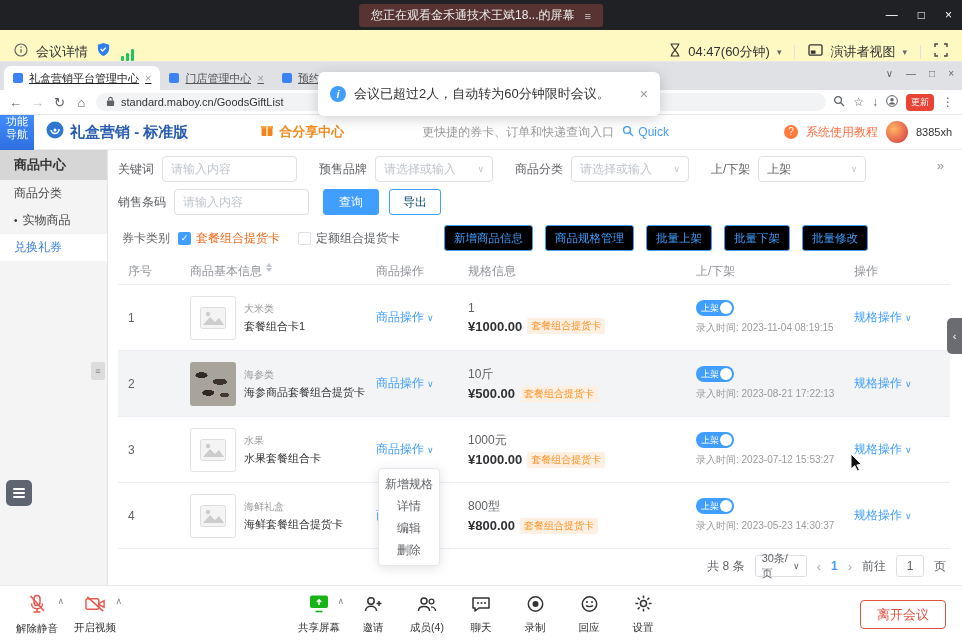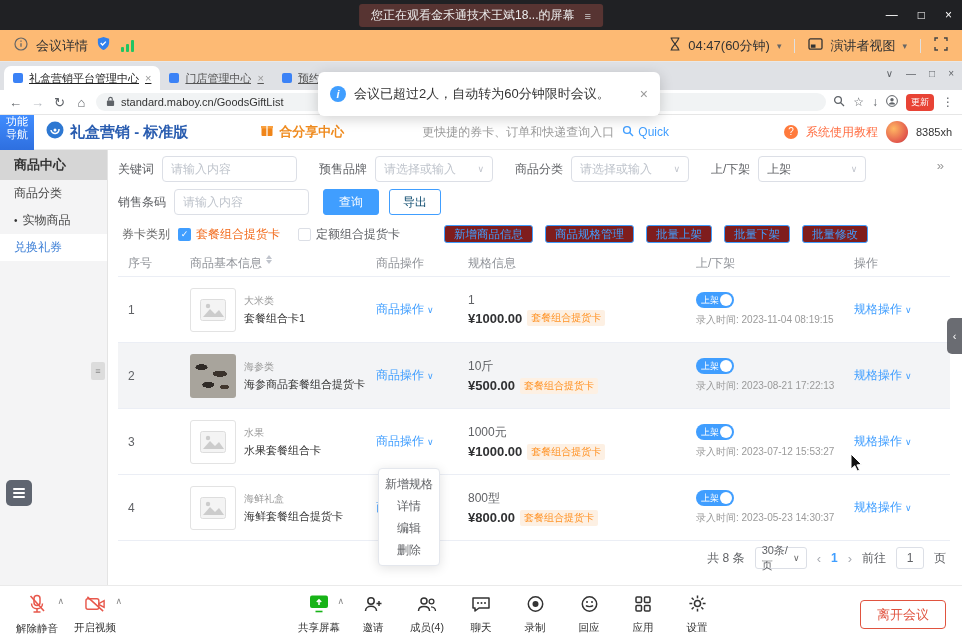--- a/index.html
+++ b/index.html
@@ -8,22 +8,22 @@
 
   
   .titlebar { position:absolute; top:0; left:0; width:962px; height:30px; background:#202124; }
   .title-pill { position:absolute; left:50%; top:4px; transform:translateX(-50%); background:#573432; color:#eee;
     font-size:12px; padding:3px 12px; border-radius:3px; display:flex; align-items:center; gap:10px; white-space:nowrap; }
   .pill-menu { color:#ccc; font-size:11px; }
   .win-controls { position:absolute; right:10px; top:0; height:30px; display:flex; align-items:center; gap:20px; color:#fff; font-size:12px; }
   .winbtn { cursor:default; }
 
   
-  .mtoolbar { position:absolute; top:30px; left:0; width:962px; height:32px; background:#fdba74; border-bottom:1px solid #e8e8e8;
-    display:flex; align-items:center; padding:0 14px; gap:8px; }
+  .mtoolbar { position:absolute; top:30px; left:0; width:962px; height:32px; background:#fef9c3; border-bottom:1px solid #e8e8e8;
+    display:flex; align-items:flex-end; padding:0 14px; gap:8px; }
   .mt-label { font-size:13px; color:#333; }
   .signal { display:flex; align-items:flex-end; gap:2px; height:12px; margin-left:2px; }
   .signal i { display:block; width:3px; background:#21c462; border-radius:1px; }
   .signal i:nth-child(1){height:5px;} .signal i:nth-child(2){height:8px;} .signal i:nth-child(3){height:12px;}
   .mt-right { margin-left:auto; display:flex; align-items:center; gap:7px; }
   .caret { font-size:9px; color:#666; }
   .vsep { width:1px; height:14px; background:#e0e0e0; margin:0 6px; }
 
   
   .browser { position:absolute; top:62px; left:0; width:962px; height:523px; display:flex; flex-direction:column; }
@@ -87,21 +87,21 @@
 
   .cardrow { display:flex; align-items:center; margin:10px 0 0 4px; font-size:12px; }
   .cardrow .flabel { color:#666; }
   .cbgroup { display:flex; align-items:center; gap:5px; margin-right:18px; }
   .cb { width:13px; height:13px; border-radius:2px; display:flex; align-items:center; justify-content:center; }
   .cb.checked { background:#409eff; color:#fff; font-size:9px; }
   .cb.un { border:1px solid #dcdfe6; background:#fff; }
   .cb-label-on { color:#f26a1b; }
   .cb-label-off { color:#606266; }
   .actbtns { display:flex; margin-left:26px; }
-  .btn-act { height:18px; background:#7f1d1d; border:1px solid #409eff; color:#409eff; font-size:11.5px; border-radius:3px; padding:0 9px; margin-right:12px; white-space:nowrap; }
+  .btn-act { height:26px; background:#000000; border:1px solid #409eff; color:#409eff; font-size:11.5px; border-radius:3px; padding:0 9px; margin-right:12px; white-space:nowrap; }
 
   .tgrid { display:grid; grid-template-columns:62px 186px 92px 228px 158px 1fr; align-items:center; }
   .thead { height:26px; margin-top:8px; border-bottom:1px solid #ebeef5; color:#909399; font-size:12px; }
   .thead > div { padding-left:10px; display:flex; align-items:flex-start; gap:4px; white-space:nowrap; }
   .sort-ic { display:inline-flex; flex-direction:column; gap:1px; }
   .sort-ic i { display:block; width:0; height:0; border-left:3.5px solid transparent; border-right:3.5px solid transparent; }
   .sort-ic i.up { border-bottom:4px solid #c0c4cc; }
   .sort-ic i.dn { border-top:4px solid #c0c4cc; }
   .trow { height:66px; border-bottom:1px solid #ebeef5; font-size:12px; color:#606266; }
   .trow.shade { background:#f3f4f6; }
@@ -691,29 +691,20 @@
       <div class="ctrl">
         <span><svg width="19" height="18" viewBox="0 0 18 18">
               <circle cx="9" cy="9" r="7.2" fill="none" stroke="#333" stroke-width="1.5"></circle>
               <circle cx="6.5" cy="7" r="1" fill="#333"></circle>
               <circle cx="11.5" cy="7" r="1" fill="#333"></circle>
               <path d="M5.5 10.5c1 1.5 6 1.5 7 0" fill="none" stroke="#333" stroke-width="1.4"></path>
             </svg></span>
         <span class="clabel">回应</span>
       </div>
       <div class="ctrl">
-        <span><svg width="18" height="18" viewBox="0 0 18 18" fill="none" stroke="#333" stroke-width="1.5">
-              <rect x="2" y="2" width="5.5" height="5.5" rx="1"></rect>
-              <rect x="10.5" y="2" width="5.5" height="5.5" rx="1"></rect>
-              <rect x="2" y="10.5" width="5.5" height="5.5" rx="1"></rect>
-              <rect x="10.5" y="10.5" width="5.5" height="5.5" rx="1"></rect>
-            </svg></span>
-        <span class="clabel">应用</span>
-      </div>
-      <div class="ctrl">
         <span><svg width="19" height="19" viewBox="0 0 20 20" stroke="#333" stroke-width="1.6" fill="none">
               <circle cx="10" cy="10" r="3.2"></circle>
               <path d="M10 1.5v3M10 15.5v3M1.5 10h3M15.5 10h3M3.9 3.9L6 6M14 14l2.1 2.1M16.1 3.9L14 6M6 14l-2.1 2.1"></path>
             </svg></span>
         <span class="clabel">设置</span>
       </div>
     </div>
     <button class="leave-btn">离开会议</button>
   </div>
 

